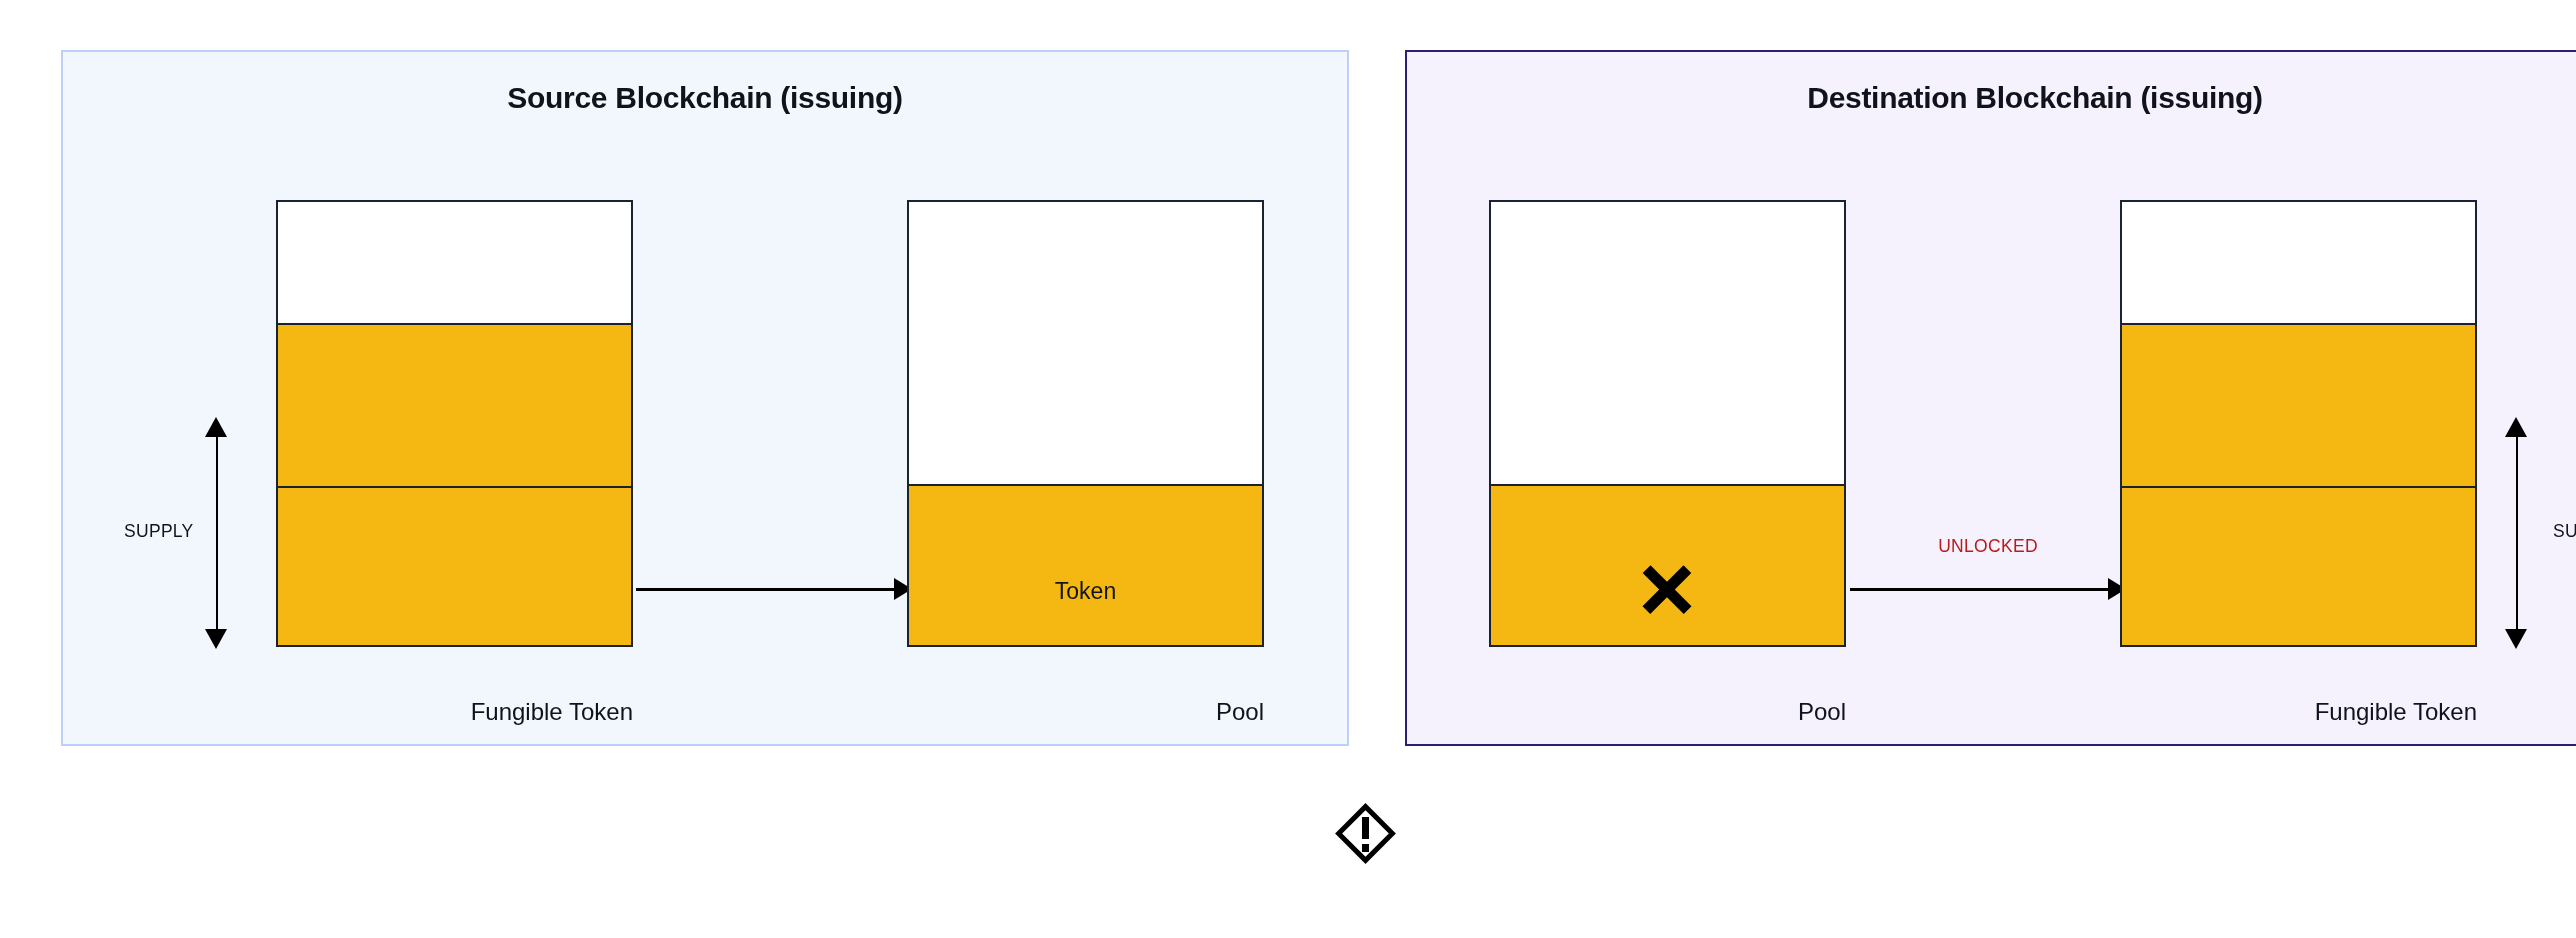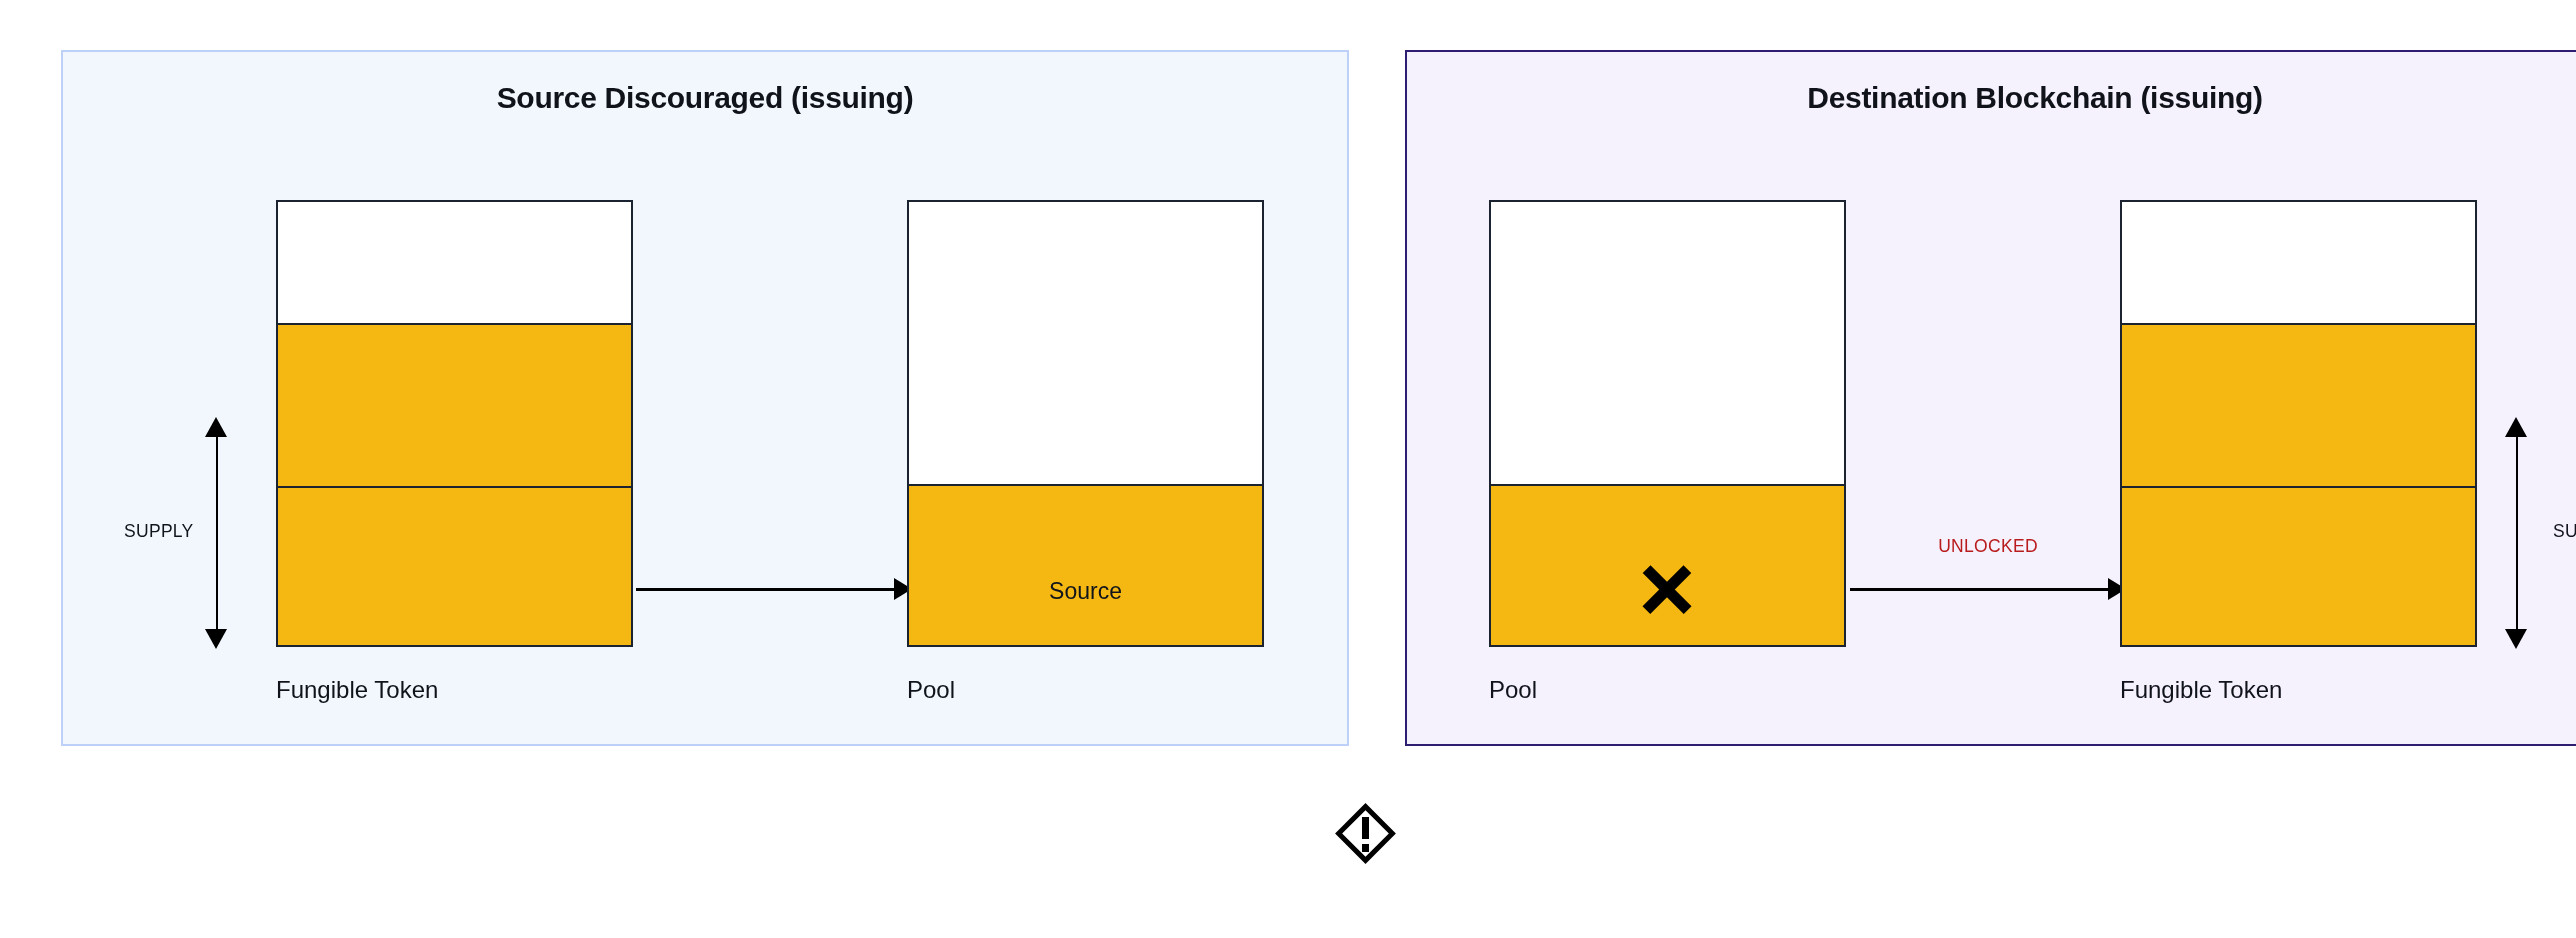--- a/index.html
+++ b/index.html
@@ -46,23 +46,24 @@
     height:0;border-top:2.1px solid #1b2230;
   }
   .fill-label{
     position:absolute;left:0;right:0;
     text-align:center;
     font-size:23px;color:#11141b;font-weight:normal;
     white-space:nowrap;
   }
   .bar-caption{
     position:absolute;left:0;right:0;
-    text-align:left;
+    text-align:right;
     font-size:24px;color:#10131a;
     white-space:nowrap;
+    margin-top:22px;
   }
 
   
   .x-mark{position:absolute;width:62px;height:62px;}
   .x-mark span{
     position:absolute;left:50%;top:50%;
     width:58px;height:11.3px;margin-left:-29px;margin-top:-5.7px;
     background:#000;
   }
   .x-mark span.a{transform:rotate(45deg);}
@@ -130,21 +131,21 @@
     font-size:29px;font-weight:bold;color:#10131a;
     letter-spacing:-0.3px;white-space:nowrap;
   }
 </style>
 </head>
 <body>
 
 <div class="stage">
 
   <div class="panel" id="panel-source">
-    <div class="panel-title">Source Discouraged (issuing)</div>
+    <div class="panel-title">Source Blockchain (issuing)</div>
   </div>
 
   <div class="vdim" style="left:201px;top:417px;height:232px;">
     <div class="head up"></div>
     <div class="shaft"></div>
     <div class="head down"></div>
   </div>
   <div class="vdim-label" style="left:124px;top:521px;">SUPPLY</div>
 
   <div class="bar" id="src-bar-0" style="left:276px;top:200px;width:357px;height:447px;">
@@ -156,21 +157,21 @@
 
   <div class="harrow" style="left:636px;top:578px;width:276px;">
     <div class="shaft"></div>
     <div class="head"></div>
   </div>
   <div class="harrow-label" style="left:636px;top:536px;width:276px;"></div>
 
   <div class="bar" id="src-bar-1" style="left:907px;top:200px;width:357px;height:447px;">
     <div class="fill" id="src-fill-1" style="height: 161px; background: rgb(245, 184, 19);"></div>
   </div>
-  <div class="fill-label" style="left:907px;top:578px;width:357px;">Source</div>
+  <div class="fill-label" style="left:907px;top:578px;width:357px;">Token</div>
   <div class="bar-caption" style="left:907px;top:676px;width:357px;">Pool</div>
 
   <div class="panel" id="panel-destination">
     <div class="panel-title">Destination Blockchain (issuing)</div>
   </div>
 
   <div class="bar" id="dst-bar-0" style="left:1489px;top:200px;width:357px;height:447px;">
     <div class="fill" id="dst-fill-0" style="height: 161px; background: rgb(245, 184, 19);"></div>
   </div>
   <div class="x-mark" style="left:1636px;top:559px;">

